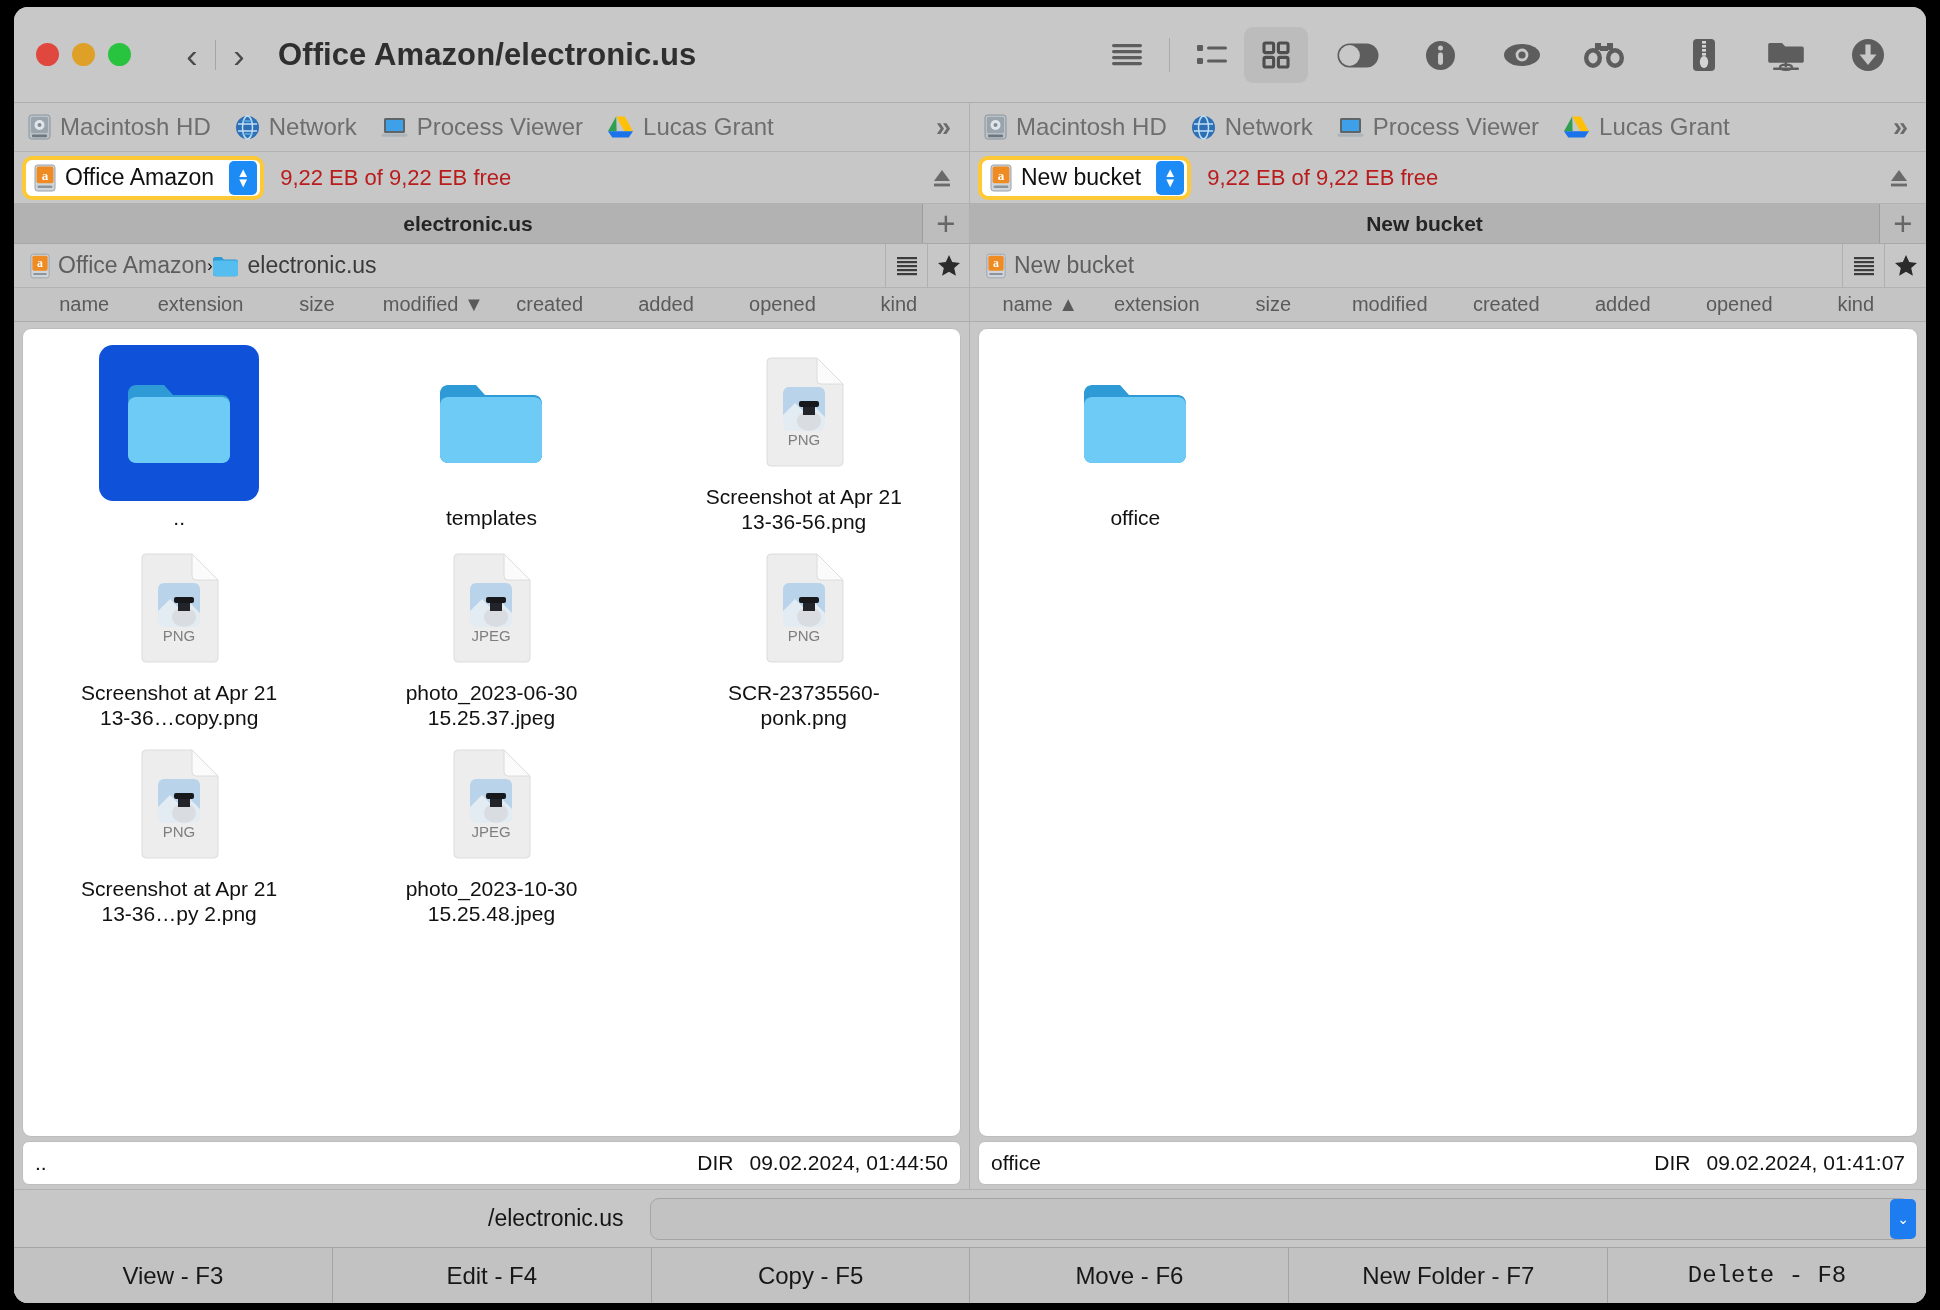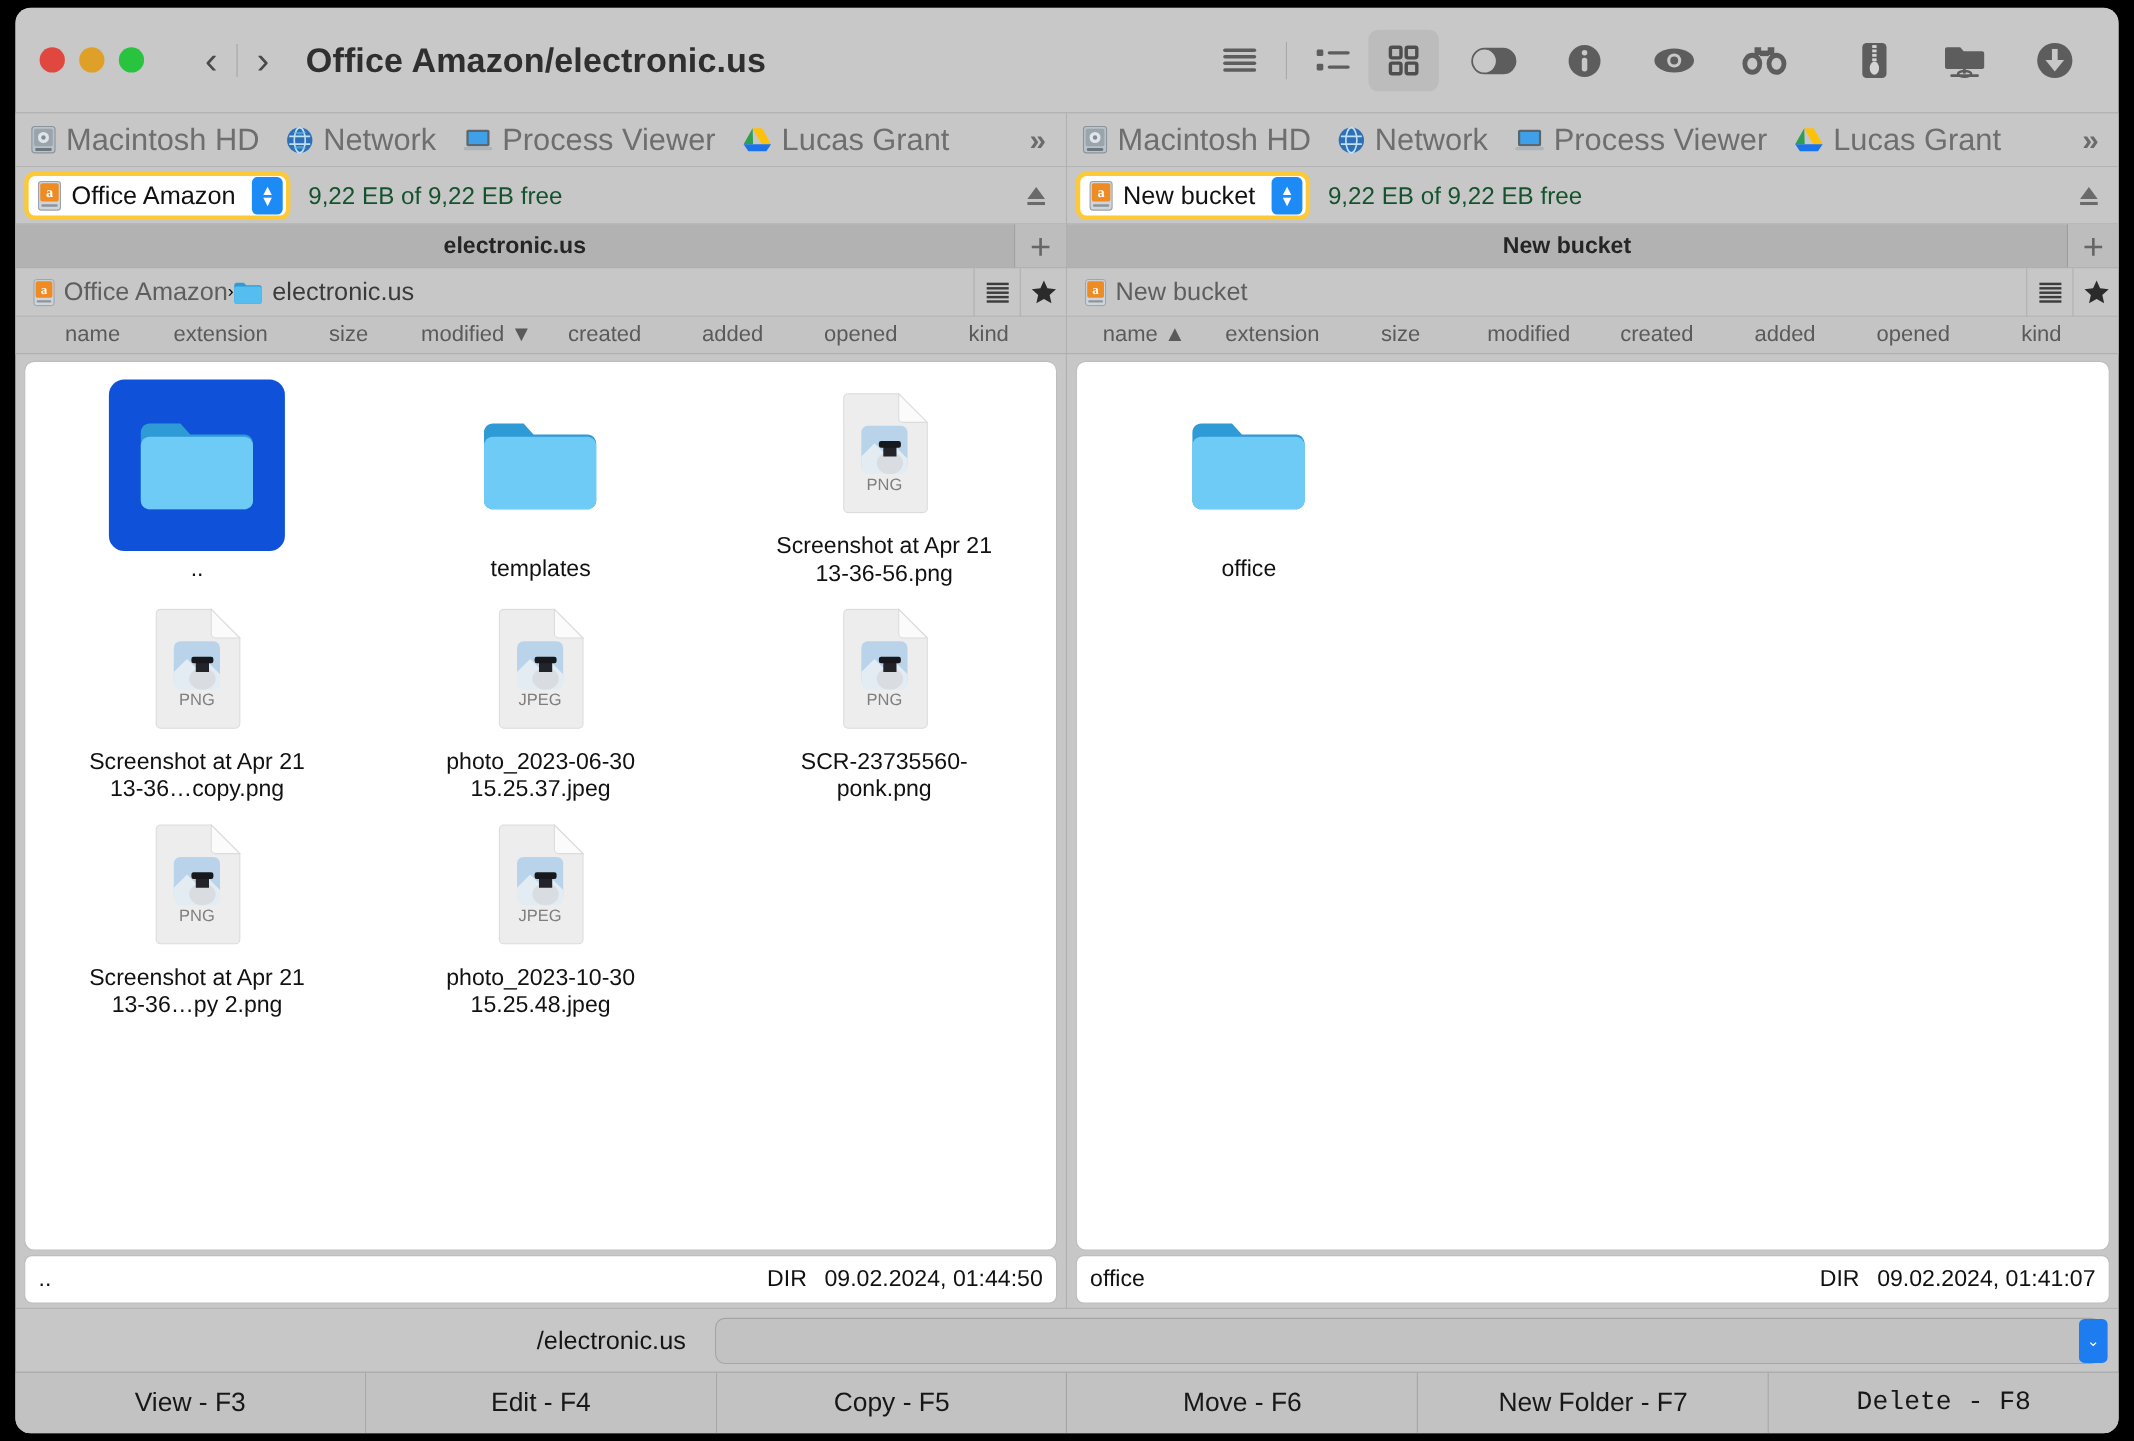--- a/index.html
+++ b/index.html
@@ -69,21 +69,21 @@
   
   .favbar {
     height: 49px; flex: 0 0 49px;
     display: flex; align-items: center;
     padding: 0 14px;
     background: #c7c7c7;
     border-bottom: 1px solid #b2b2b2;
     gap: 24px;
   }
   .fav { display: flex; align-items: center; gap: 9px; white-space: nowrap; }
-  .fav .lbl { font-size: 28px; color: #6e6e6e; }
+  .fav .lbl { font-size: 24px; color: #6e6e6e; }
   .favmore { margin-left: auto; font-size: 27px; color: #6b6b6b; font-weight: bold;
              padding-right: 4px; }
 
   
   .drivebar {
     height: 52px; flex: 0 0 52px;
     display: flex; align-items: center;
     background: #c7c7c7;
     border-bottom: 1px solid #b2b2b2;
     padding-left: 8px;
@@ -95,21 +95,21 @@
     border-radius: 10px;
     height: 44px; padding: 0 3px 0 8px;
     gap: 9px;
   }
   .drivesel .dname { font-size: 23px; color: #101010; white-space: nowrap; }
   .stepper {
     width: 28px; height: 34px; background: #1d8bf5; border-radius: 5px;
     display: flex; flex-direction: column; align-items: center; justify-content: center;
     color: #fff; font-size: 13px; line-height: 10px; margin-left: 6px;
   }
-  .freespace { font-size: 22px; color: #14532d; margin-left: 16px; white-space: nowrap; text-align: right; }
+  .freespace { font-size: 22px; color: #b91c1c; margin-left: 16px; white-space: nowrap; text-align: right; }
   .ejectbtn { margin-left: auto; margin-right: 16px; color: #6a6a6a; }
 
   
   .tabrow {
     height: 40px; flex: 0 0 40px;
     display: flex; align-items: stretch;
     background: #bdbdbd;
     border-bottom: 1px solid #a8a8a8;
   }
   .tab {

